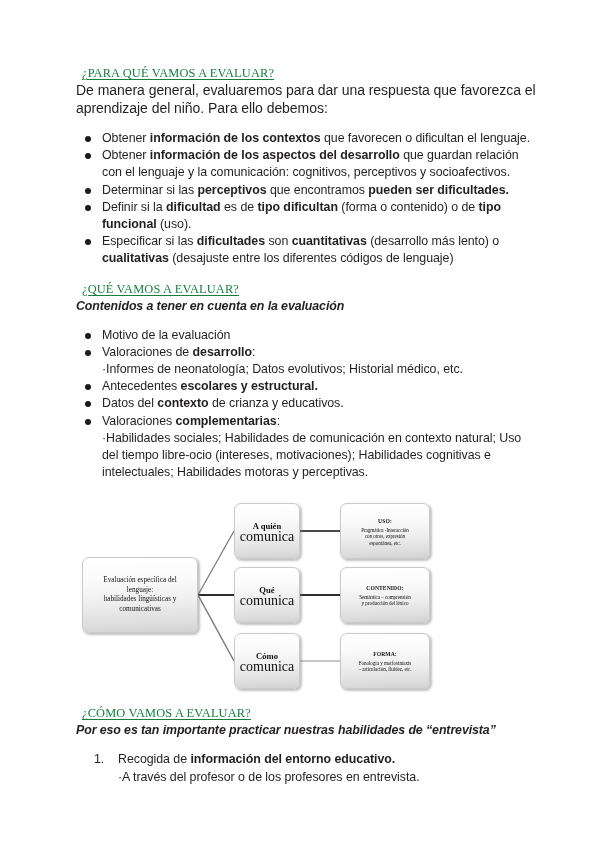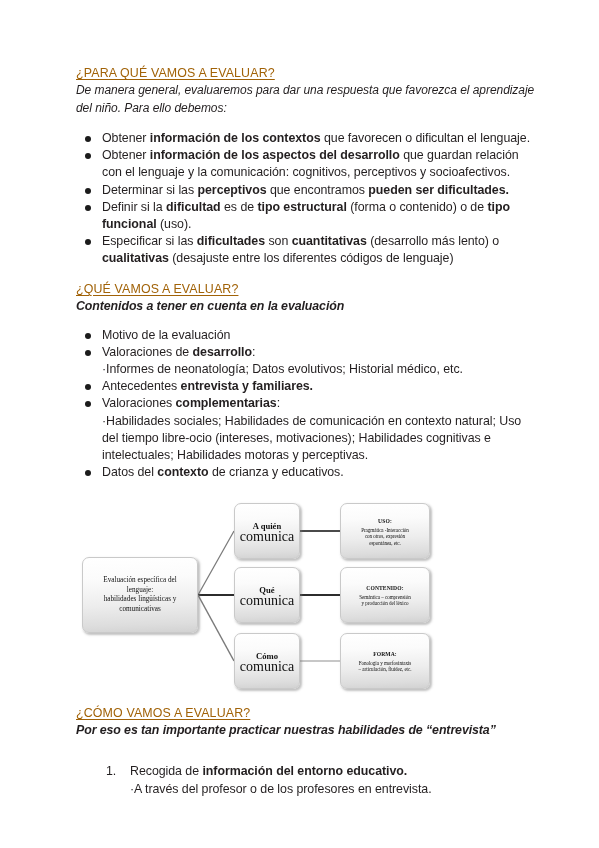--- a/index.html
+++ b/index.html
@@ -21,38 +21,38 @@
     position: relative;
     width: 599px;
     height: 848px;
     background: #ffffff;
     box-sizing: border-box;
     padding: 66px 62px 0 76px;
   }
 
   
   .section-heading {
-    color: #a16207;
+    color: #15803d;
     font-size: 12.4px;
     letter-spacing: 0.15px;
     text-decoration: underline;
     text-underline-offset: 1.5px;
     text-decoration-thickness: 1px;
-    margin: 0 0 1px 0;
+    margin: 0 0 1px 6px;
     font-weight: 400;
     line-height: 15px;
     white-space: nowrap;
+    font-family: Liberation Serif, serif;
   }
 
   .lead {
-    font-size: 12px;
+    font-size: 14px;
     line-height: 17.5px;
     margin: 0;
     letter-spacing: -0.05px;
-    font-style: italic;
   }
 
   .subtitle-italic {
     font-style: italic;
     font-weight: bold;
     font-size: 12.4px;
     line-height: 17px;
     margin: 0;
     letter-spacing: -0.1px;
   }
@@ -80,21 +80,21 @@
     border-radius: 50%;
     background: #1b1b1b;
   }
   .sub-line {
     display: block;
     letter-spacing: -0.05px;
   }
 
   ol.numbered {
     list-style: none;
-    margin: 12px;
+    margin: 0;
     padding: 0;
     counter-reset: nlist;
   }
   ol.numbered > li {
     position: relative;
     padding-left: 42px;
     font-size: 12.4px;
     line-height: 17.2px;
     counter-increment: nlist;
     letter-spacing: -0.05px;
@@ -204,43 +204,43 @@
 
   <div class="gap-a"></div>
 
   <ul class="bullets">
     <li><span>Obtener </span><b>información de los contextos</b><span> que favorecen o dificultan el lenguaje.</span></li>
 
     <li><span>Obtener </span><b>información de los aspectos del desarrollo</b><span> que guardan relación con el lenguaje y la comunicación: cognitivos, perceptivos y socioafectivos.</span></li>
 
     <li><span>Determinar si las </span><b>perceptivos</b><span> que encontramos </span><b>pueden ser dificultades.</b></li>
 
-    <li><span>Definir si la </span><b>dificultad</b><span> es de </span><b>tipo estructural</b><span> (forma o contenido) o de </span><b>tipo funcional</b><span> (uso).</span></li>
+    <li><span>Definir si la </span><b>dificultad</b><span> es de </span><b>tipo dificultan</b><span> (forma o contenido) o de </span><b>tipo funcional</b><span> (uso).</span></li>
 
     <li><span>Especificar si las </span><b>dificultades</b><span> son </span><b>cuantitativas</b><span> (desarrollo más lento) o </span><b>cualitativas</b><span> (desajuste entre los diferentes códigos de lenguaje)</span></li>
   </ul>
 
   <div class="gap-b"></div>
 
   <h2 class="section-heading">¿QUÉ VAMOS A EVALUAR?</h2>
 
   <p class="subtitle-italic">Contenidos a tener en cuenta en la evaluación</p>
 
   <div class="gap-c"></div>
 
   <ul class="bullets">
     <li><span>Motivo de la evaluación</span><b></b><span></span></li>
 
     <li><span>Valoraciones de </span><b>desarrollo</b><span>:</span><span class="sub-line">·Informes de neonatología; Datos evolutivos; Historial médico, etc.</span></li>
 
-    <li><span>Antecedentes </span><b>entrevista y familiares.</b><span></span></li>
+    <li><span>Antecedentes </span><b>escolares y estructural.</b><span></span></li>
+
+    <li><span>Datos del </span><b>contexto</b><span> de crianza y educativos.</span></li>
 
     <li><span>Valoraciones </span><b>complementarias</b><span>:</span><span class="sub-line">·Habilidades sociales; Habilidades de comunicación en contexto natural; Uso del tiempo libre-ocio (intereses, motivaciones); Habilidades cognitivas e intelectuales; Habilidades motoras y perceptivas.</span></li>
-
-    <li><span>Datos del </span><b>contexto</b><span> de crianza y educativos.</span></li>
   </ul>
 
   <div class="diagram">
 
     <svg width="370" height="200" viewBox="0 0 370 200">
 
       <line x1="116" y1="98" x2="152" y2="34" stroke="#7a7a7a" stroke-width="1.3"></line>
       <line x1="116" y1="98" x2="152" y2="98" stroke="#2c2c2c" stroke-width="1.8"></line>
       <line x1="116" y1="98" x2="152" y2="164" stroke="#7a7a7a" stroke-width="1.5"></line>
 

